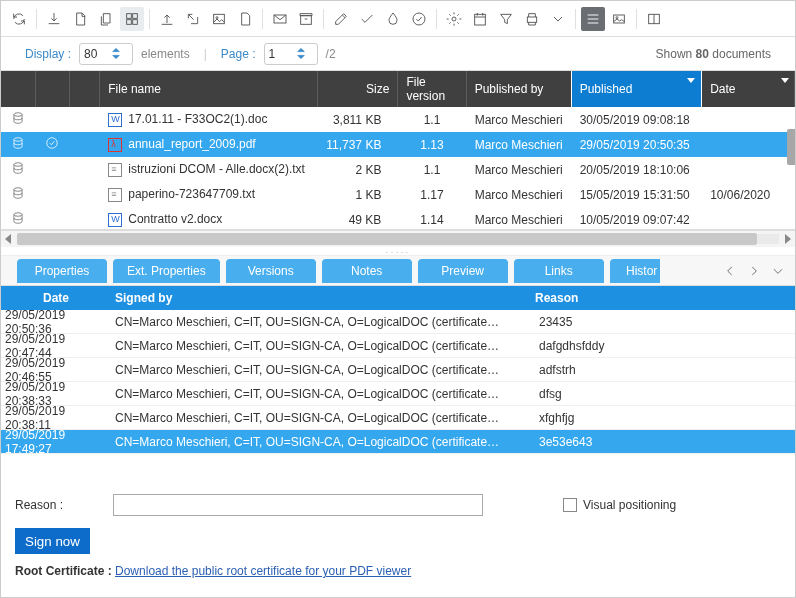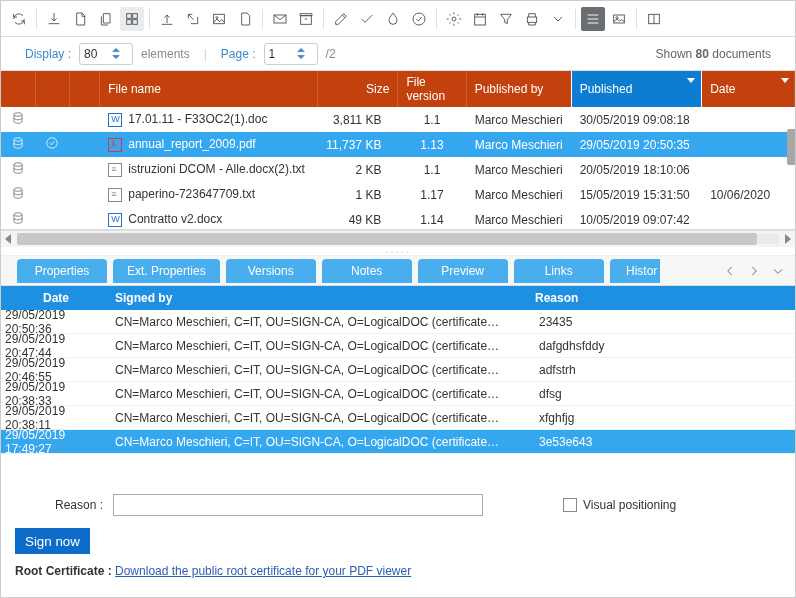--- a/index.html
+++ b/index.html
@@ -13,21 +13,21 @@
   .tsep { width: 1px; height: 20px; background: #e0e0e0; margin: 0 3px; }
   .topbar2 { display: flex; align-items: center; height: 34px; border-bottom: 1px solid #ddd; padding: 0 24px; justify-content: space-between; }
   .left2 { display:flex; align-items:center; gap:8px; color:#3a89c9; }
   .numbox { display:inline-flex; align-items:center; height:22px; width:54px; border:1px solid #ccc; border-radius:3px; padding:0 4px; }
   .numbox input { border:none; width:28px; font-size:12px; color:#333; outline:none; }
   .spin { display:flex; flex-direction:column; line-height:0; gap:1px; }
   .spin svg{ width:8px;height:6px;stroke:#3a89c9;fill:#3a89c9; }
   .right2 { color:#666; }
   .tablewrap { height: 159px; overflow: hidden; position:relative; border-bottom:1px solid #ddd;}
   table { width: 100%; border-collapse: collapse; }
-  thead th { background:#c2410c; color:#fff; font-weight:normal; text-align:left; padding:4px 8px; height:22px; border-right:1px solid rgba(255,255,255,0.15);}
+  thead th { background:#404040; color:#fff; font-weight:normal; text-align:left; padding:4px 8px; height:22px; border-right:1px solid rgba(255,255,255,0.15);}
   thead th.sorted { background:#0d7dd2; position:relative;}
   thead th .carets{ position:absolute; right:6px; top:7px; width:0;height:0;border-left:4px solid transparent;border-right:4px solid transparent;border-top:5px solid #fff;}
   tbody td { padding:4px 8px; height:25px; white-space:nowrap; border-right:1px solid transparent;}
   tbody tr.selected { background:#34a7ee; color:#fff; }
   tbody tr.selected .rowicon svg { stroke:#fff; }
   .rowicon { display:inline-flex; gap:4px; align-items:center; }
   .rowicon svg { width:14px; height:14px; stroke:#666; stroke-width:1.3; fill:none;}
   .docicon { display:inline-block; width:14px; height:14px; border:1px solid #888; position:relative; margin-right:6px; vertical-align:middle;}
   .docicon.word{ border-color:#2b6fd0; } .docicon.word::after{content:"W";color:#2b6fd0;font-size:9px;position:absolute;left:2px;top:0;}
   .docicon.pdf{ border-color:#d33; } .docicon.pdf::after{content:"λ";color:#d33;font-size:9px;position:absolute;left:2px;top:0;}
@@ -49,21 +49,21 @@
   .sighead .c1{width:110px;text-align:center;font-weight:bold;}
   .sighead .c2{flex:1;padding-left:4px;font-weight:bold;}
   .sighead .c3{width:260px;font-weight:bold;}
   .sigrow{display:flex;height:24px;align-items:center;border-bottom:1px solid #f0f0f0;}
   .sigrow.sel{background:#34a7ee;color:#fff;}
   .sigrow .c1{width:110px;padding-left:4px;}
   .sigrow .c2{flex:1;padding-left:4px;overflow:hidden;text-overflow:ellipsis;white-space:nowrap;}
   .sigrow .c3{width:260px;padding-left:4px;margin-left:34px;}
   .bottomform{padding:10px 14px;}
   .formrow{display:flex;align-items:center;gap:10px;margin:30px 0 12px;}
-  .formrow label{width:88px;text-align:right;}
+  .formrow label{width:88px;}
   .formrow input[type=text]{flex:0 0 370px;height:22px;border:1px solid #aaa;padding:0 4px;}
   .chk{margin-left:70px;display:flex;align-items:center;gap:6px;}
   .chk .box{width:14px;height:14px;border:1px solid #888;}
   .signbtn{background:#0d6cca;color:#fff;border:none;height:26px;padding:0 10px;cursor:pointer;margin-bottom:8px;}
   .rootcert{margin-top:2px;}
   .rootcert a{color:#2a5fb3;}
   .sideind{position:absolute;right:0;top:58px;width:8px;height:36px;background:#a7a7a7;border-radius:2px 0 0 2px;}
   th.nohdr{width:36px;}
   td.num{ text-align:right; padding-right:16px;}
   td.center{text-align:center;}

